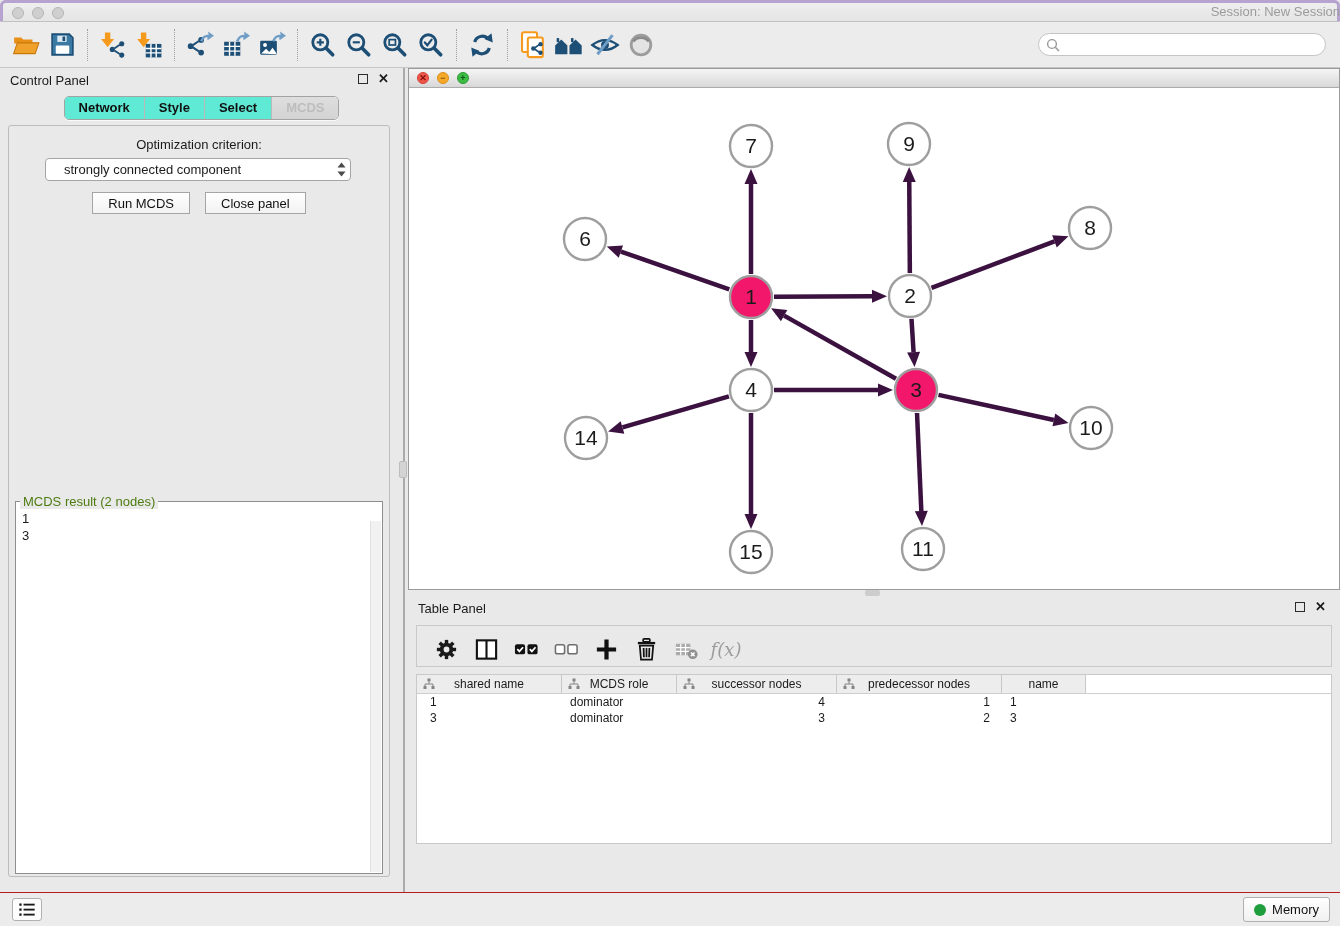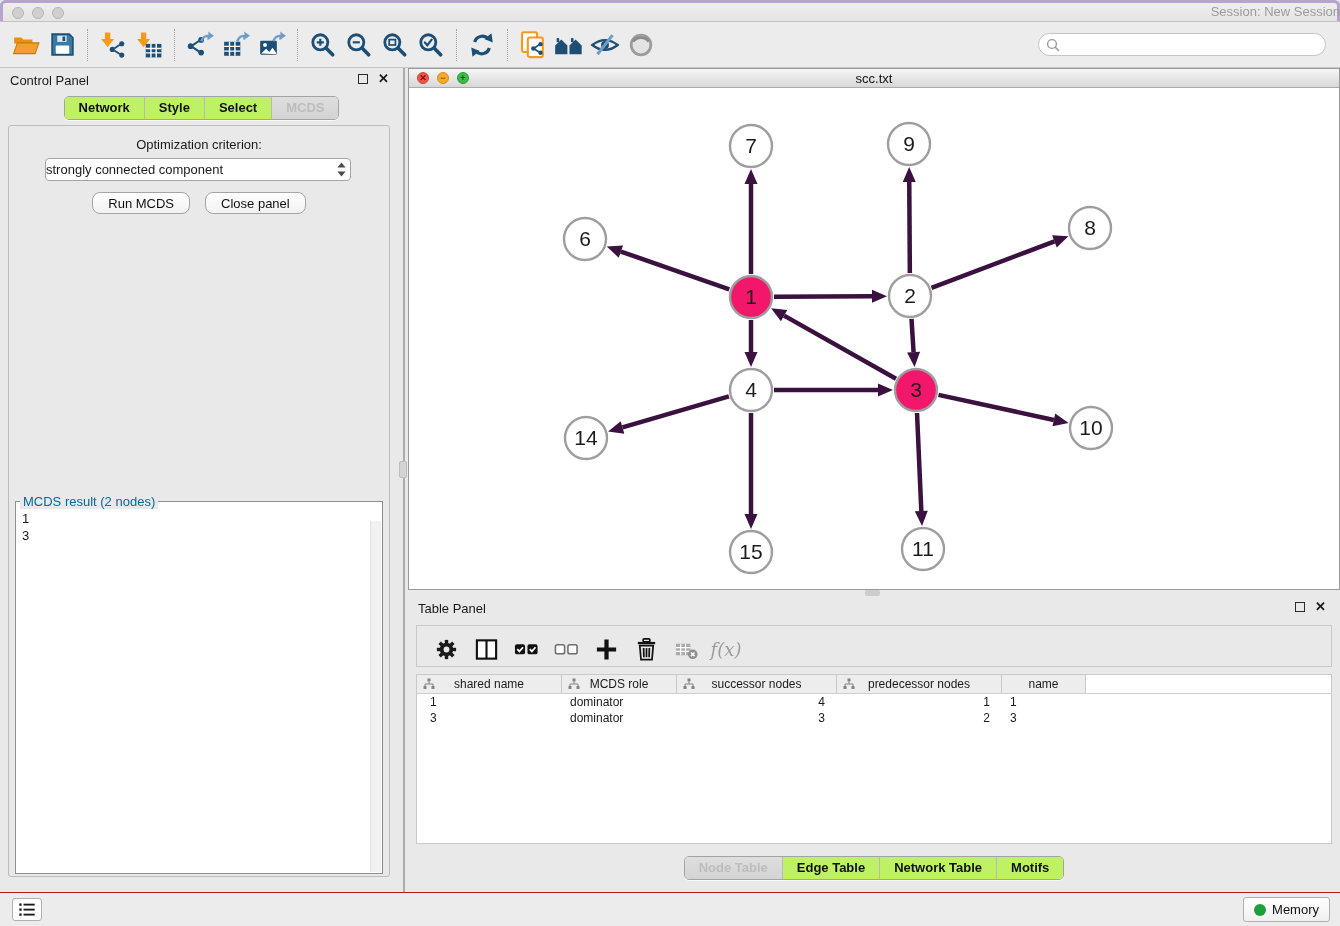--- a/index.html
+++ b/index.html
@@ -39,41 +39,41 @@
     background:#e9e9e9; border-right:2px solid #ababab; }
   .panel-header { position:relative; height:24px;text-decoration:underline; }
   .panel-header .ph-title { position:absolute; left:10px; top:5px; font-size:13px; color:#1a1a1a; }
   .ph-icons { position:absolute; right:14px; top:5px; display:flex; gap:10px; align-items:center; }
   .icon-max { width:10px; height:10px; border:1.6px solid #2b2b2b; }
   .icon-close { font-size:13px; font-weight:bold; color:#1a1a1a; line-height:11px; }
 
   .seg-tabs { display:flex; justify-content:center; margin-top:4px; }
   .seg-tabs-inner { display:inline-flex; border:1px solid #a3a3a3; border-radius:5px;
     overflow:hidden; background:#fff; box-shadow:0 1px 0 rgba(255,255,255,.7); }
-  .seg { padding:3px 14px 4px; font-size:13px; font-weight:bold; background:#bef264;
+  .seg { padding:3px 14px 4px; font-size:13px; font-weight:bold; background:#5eead4;
     border-left:1px solid #b9b9b9; color:#111; }
   .seg:first-child { border-left:none; }
   .seg-selected { background:linear-gradient(#dedede,#d3d3d3); color:#bdbdbd; }
 
   .tab-page { position:absolute; left:8px; right:13px; top:57px; bottom:15px;
     border:1px solid #bcbcbc; border-radius:3px; background:#e9e9e9; }
   .crit-label { position:absolute; left:0; right:0; top:11px; text-align:center; font-size:13px; }
   .dropdown { position:absolute; left:36px; right:38px; top:32px; height:23px;
     background:#fff; border:1px solid #a5a5a5; border-radius:4px;
     display:flex; align-items:center; }
-  .dropdown .dd-value { flex:1; font-size:13px; padding-left:0; }
+  .dropdown .dd-value { flex:1; font-size:13px; padding-left:18px; }
   .dropdown .dd-stepper { width:18px; display:flex; justify-content:center; }
   .btn-row { position:absolute; left:0; right:0; top:66px; display:flex; justify-content:center; gap:15px; }
   .push-btn { height:22px; padding:0 15px; background:linear-gradient(#ffffff,#f2f2f2);
-    border:1px solid #a5a5a5; border-radius:8px; font-size:13px;
+    border:1px solid #a5a5a5; border-radius:0; font-size:13px;
     font-family:"Liberation Sans",sans-serif; color:#111; }
 
   .result-box { position:absolute; left:6px; right:6px; top:368px; bottom:2px;
     border:1px solid #8e8e8e; background:#fff; }
-  .result-box legend { font-size:13px; margin-left:4px; padding:0 3px; background:#e9e9e9; color:#0369a1; }
+  .result-box legend { font-size:13px; margin-left:4px; padding:0 3px; background:#e9e9e9; color:#4d7c0f; }
   .result-lines { position:absolute; left:1px; top:0; right:13px; bottom:1px;
     font-size:13px; line-height:17px; padding:1px 0 0 5px; background:#fff; }
   .result-scroll { position:absolute; right:1px; top:12px; bottom:1px; width:11px;
     background:#f1f1f1; border-left:1px solid #e0e0e0; }
 
   .v-split-handle { position:absolute; left:399px; top:461px; width:8px; height:17px;
     background:#d4d4d4; border:1px solid #bdbdbd; border-radius:2px; z-index:5; }
 
   
   .right-side { position:absolute; left:407px; top:68px; right:0; bottom:34px; background:#e9e9e9; }
@@ -351,21 +351,20 @@
 
   <div class="right-side">
 
     <div class="net-window">
       <div class="net-titlebar">
         <div class="net-lights">
           <div class="light red">✕</div>
           <div class="light yellow">−</div>
           <div class="light green">+</div>
         </div>
-        <div class="title">scc.txt</div>
       </div>
       <div class="net-canvas">
         <svg id="graph-svg" width="930" height="502" viewBox="0 0 930 502">
             <defs>
               <marker id="arrowhead" markerUnits="userSpaceOnUse" markerWidth="17" markerHeight="16" refX="1" refY="8" orient="auto">
                 <path d="M1,1.5 L16,8 L1,14.5 Z" fill="#3A113F"></path>
               </marker>
             </defs>
             <line x1="342" y1="186" x2="342" y2="96" stroke="#3A113F" stroke-width="4.5" marker-end="url(#arrowhead)"></line>
             <line x1="320.28718253123094" y1="201.4135938964542" x2="211.87335060057495" y2="163.5340622580322" stroke="#3A113F" stroke-width="4.5" marker-end="url(#arrowhead)"></line>
@@ -566,28 +565,20 @@
             <div class="tr">
               <div class="td td-left" style="width: 145px;">3</div>
               <div class="td td-left" style="width: 115px;">dominator</div>
               <div class="td td-right" style="width: 160px;">3</div>
               <div class="td td-right" style="width: 165px;">2</div>
               <div class="td td-left" style="width: 84px;">3</div>
             </div>
           </div>
       </div>
 
-      <div class="bottom-tabs">
-        <div class="seg-tabs-inner" id="table-tabs">
-            <div class="seg seg-selected">Node Table</div>
-            <div class="seg">Edge Table</div>
-            <div class="seg">Network Table</div>
-            <div class="seg">Motifs</div>
-          </div>
-      </div>
     </div>
   </div>
 
   <div class="statusbar">
     <div class="tasks-btn">
       <svg width="20" height="20" viewBox="0 0 26 26">
         <g fill="#1a1a1a">
           <rect x="3" y="4.5" width="3" height="3"></rect>
             <rect x="3" y="11" width="3" height="3"></rect>
             <rect x="3" y="17.5" width="3" height="3"></rect>

